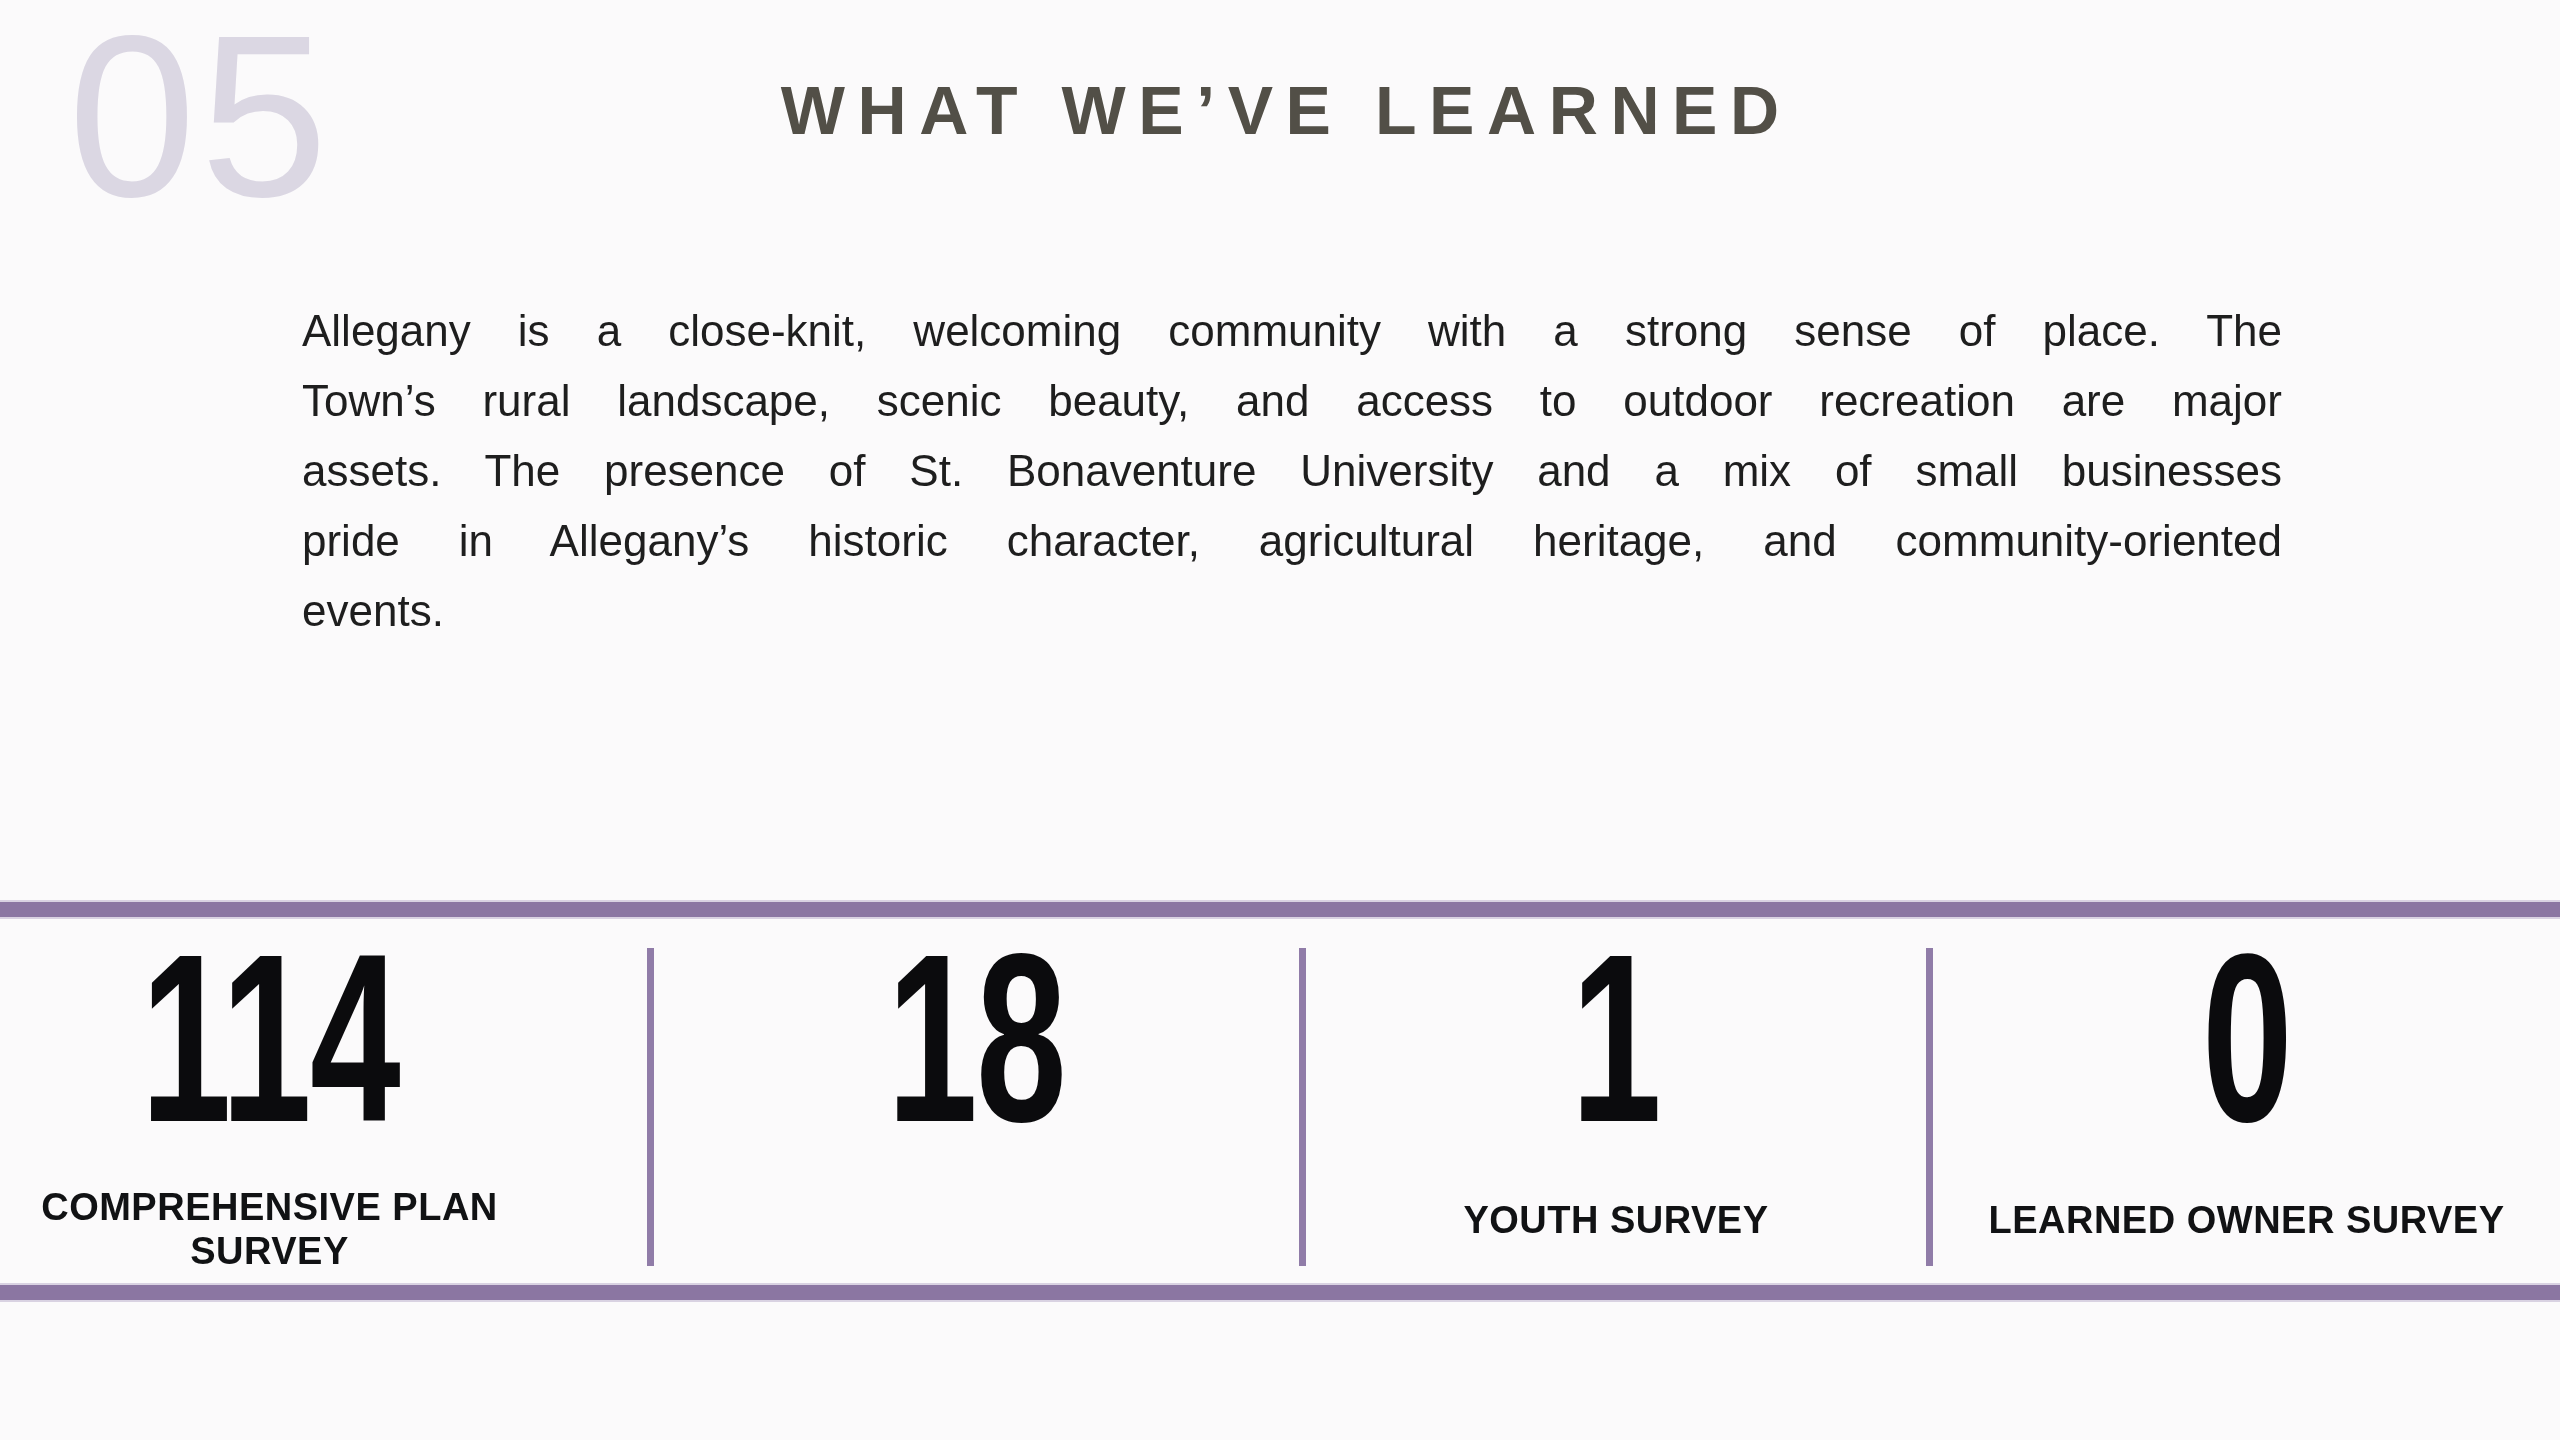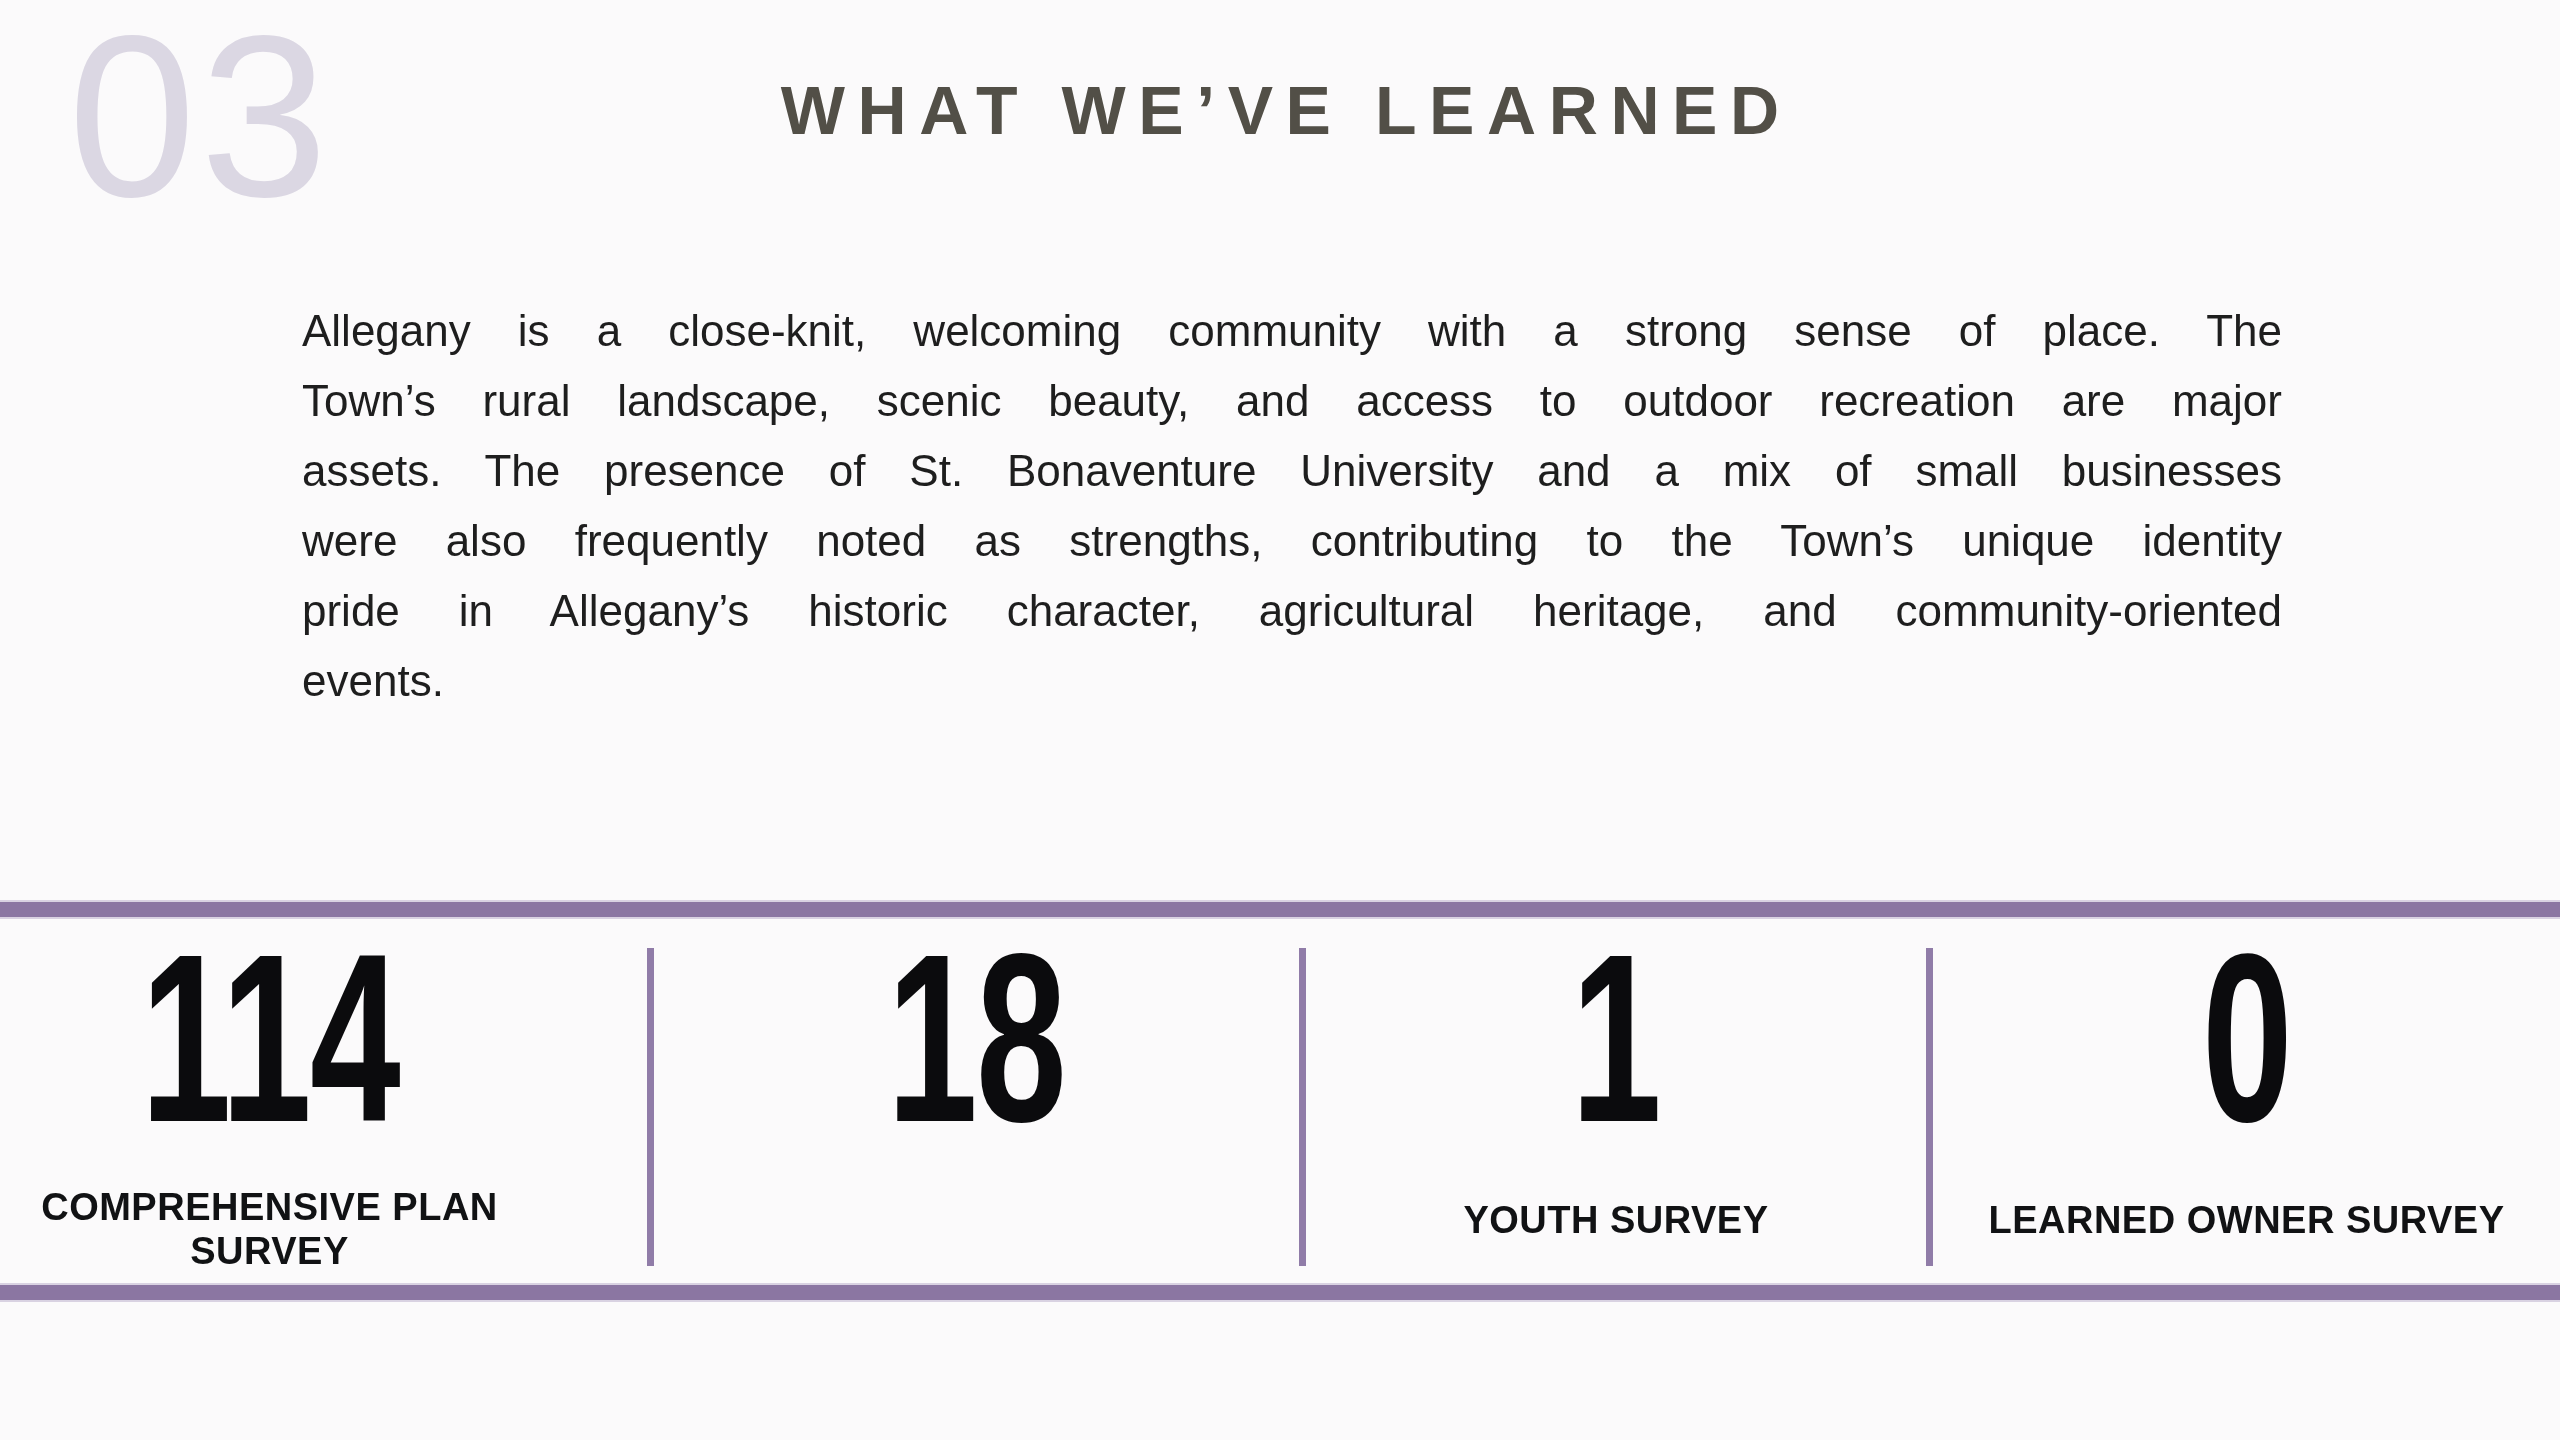--- a/index.html
+++ b/index.html
@@ -131,29 +131,28 @@
     font-weight: 700;
     letter-spacing: 0.5px;
     color: #111214;
   }
 </style>
 </head>
 <body>
 
 <div class="slide">
 
-  <div class="section-number">03</div>
+  <div class="section-number">05</div>
 
   <h1 class="page-title">WHAT WE’VE LEARNED</h1>
 
   <div class="body-text">
     <div class="pline just">Allegany is a close-knit, welcoming community with a strong sense of place. The</div>
     <div class="pline just">Town’s rural landscape, scenic beauty, and access to outdoor recreation are major</div>
     <div class="pline just">assets. The presence of St. Bonaventure University and a mix of small businesses</div>
-    <div class="pline just">were also frequently noted as strengths, contributing to the Town’s unique identity</div>
     <div class="pline just">pride in Allegany’s historic character, agricultural heritage, and community-oriented</div>
     <div class="pline">events.</div>
   </div>
 
   <div>
     <div class="hbar hbar-top"></div>
 
     <div class="vdiv vdiv-1"></div>
     <div class="vdiv vdiv-2"></div>
     <div class="vdiv vdiv-3"></div>

